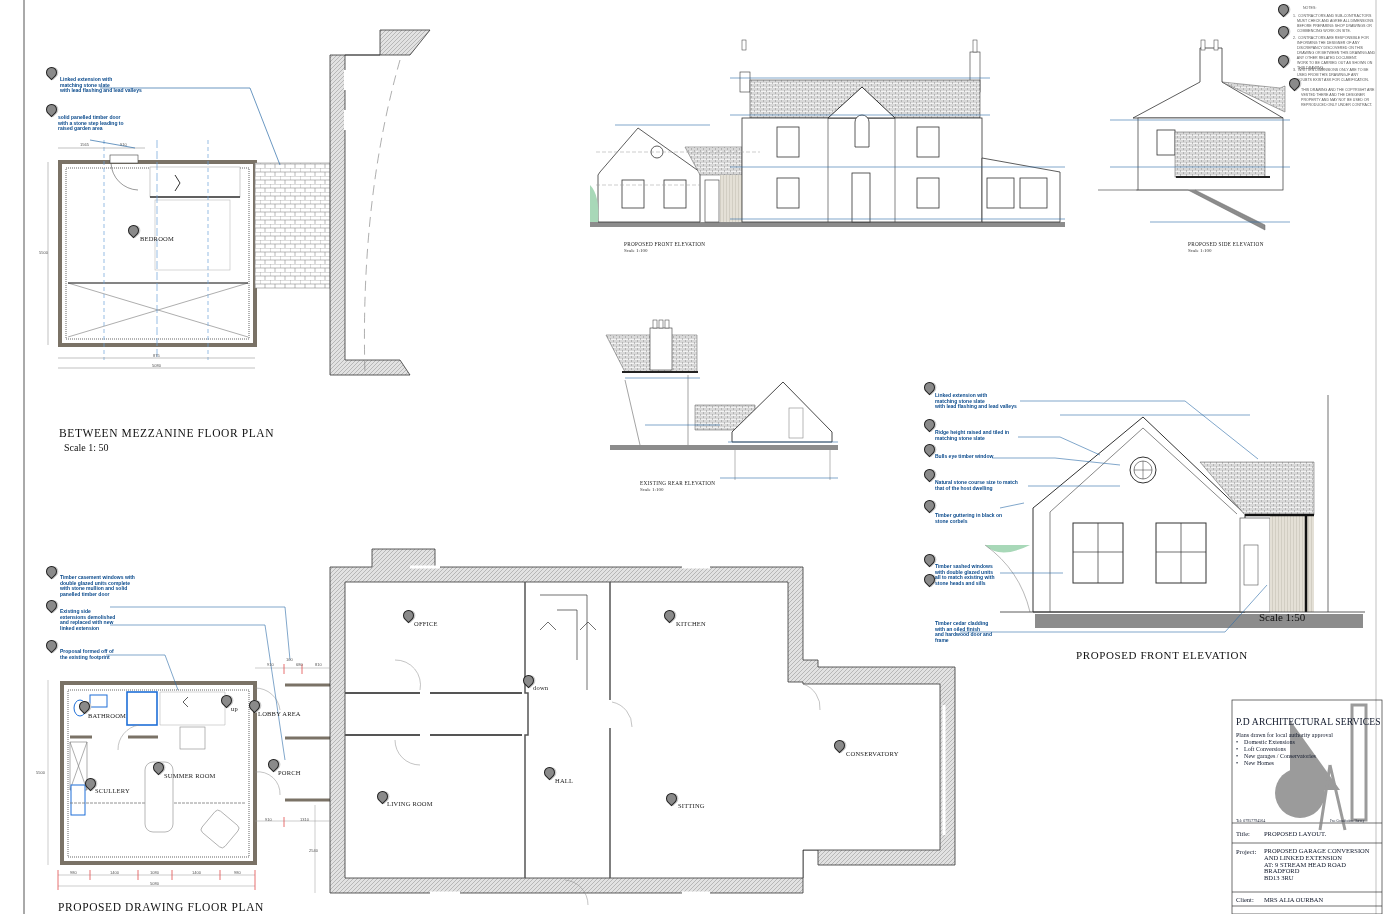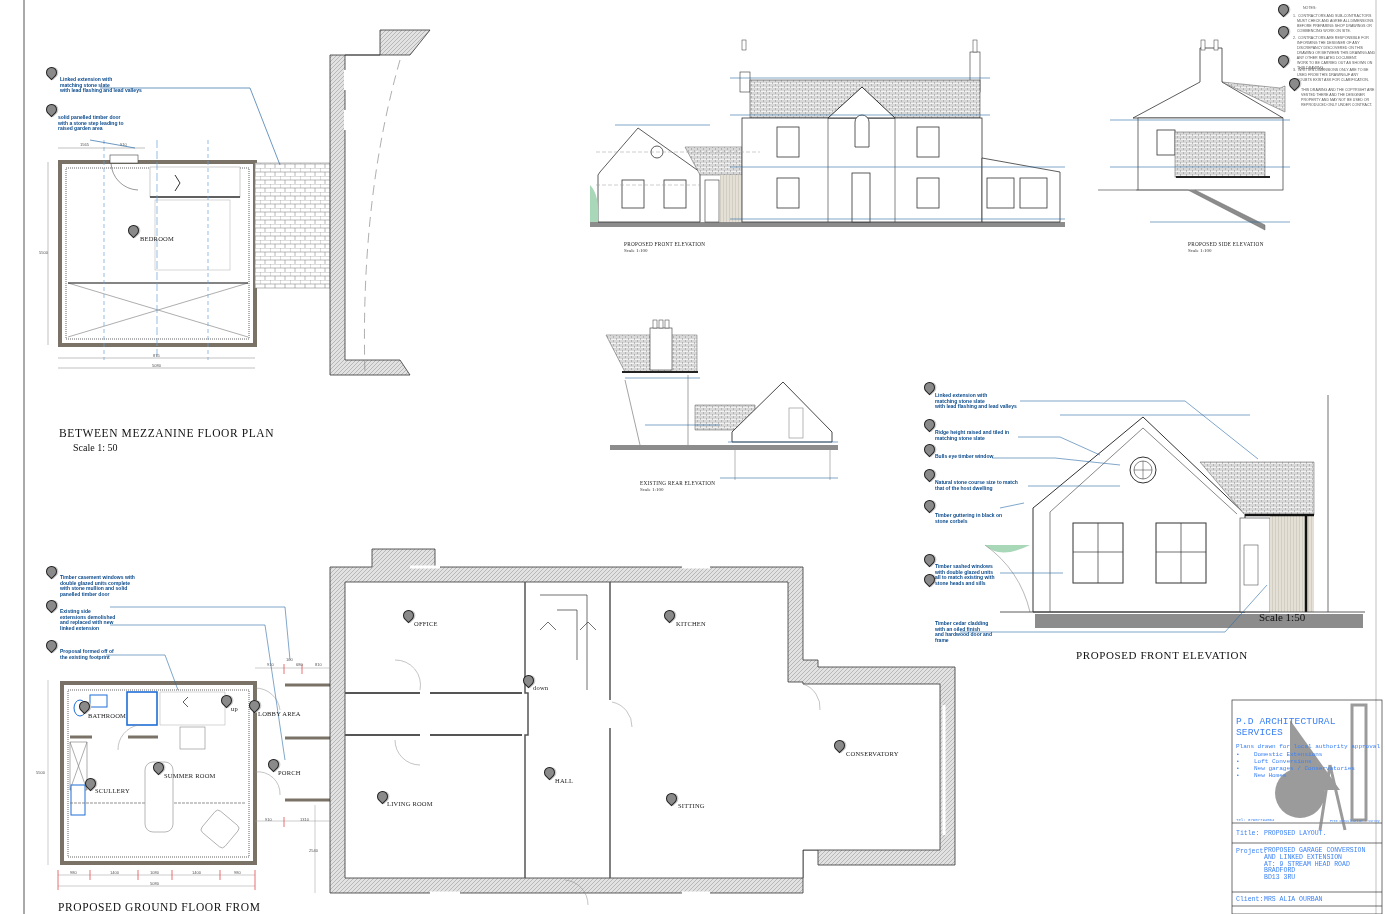--- a/index.html
+++ b/index.html
@@ -7,21 +7,21 @@
   svg{position:absolute;left:0;top:0;}
   .note{position:absolute;font-family:"Liberation Sans",sans-serif;font-size:5px;line-height:5.6px;color:#0a4a8c;font-weight:bold;white-space:pre;}
   .gnote{position:absolute;font-family:"Liberation Sans",sans-serif;font-size:3.6px;line-height:5px;color:#555;white-space:pre;}
   .room{position:absolute;font-family:"Liberation Serif",serif;font-size:6.5px;color:#222;letter-spacing:0.2px;white-space:nowrap;}
   .ptitle{position:absolute;font-family:"Liberation Serif",serif;font-size:11.5px;color:#111;letter-spacing:0.6px;white-space:nowrap;}
   .pscale{position:absolute;font-family:"Liberation Serif",serif;font-size:10px;color:#111;white-space:nowrap;}
   .etitle{position:absolute;font-family:"Liberation Serif",serif;font-size:5.2px;color:#222;letter-spacing:0.3px;white-space:nowrap;}
   .escale{position:absolute;font-family:"Liberation Serif",serif;font-size:5px;color:#333;white-space:nowrap;}
   .dim{position:absolute;font-family:"Liberation Sans",sans-serif;font-size:4px;color:#555;white-space:nowrap;}
   .pin{position:absolute;width:9px;height:9px;border-radius:50% 50% 50% 0;transform:rotate(-45deg);background:#8a8a8a;border:1.6px solid #222;box-shadow:1px 1px 0 #ccc;}
-  .tb{position:absolute;font-family:Liberation Mono, monospace;color:#3b82f6;}
+  .tb{position:absolute;font-family:Liberation Serif, serif;color:#0f172a;}
   .tb .row{display:flex;font-size:6.5px;line-height:7.6px;}
   .tb .lbl{width:28px;flex:none;}
 </style>
 </head>
 <body>
 
 <svg width="1385" height="914" viewBox="0 0 1385 914">
   <defs>
     <pattern id="hatch" width="4" height="4" patternUnits="userSpaceOnUse">
       <rect width="4" height="4" fill="#e2e2e2"></rect>
@@ -248,21 +248,21 @@
 with a stone step leading to
 raised garden area</div>
 <div class="pin" style="left:128px;top:225px"></div>
 <div class="room" style="left:140px;top:235px">BEDROOM</div>
 <div class="dim" style="left:80px;top:142px">1565</div>
 <div class="dim" style="left:120px;top:142px">910</div>
 <div class="dim" style="left:39px;top:250px">5500</div>
 <div class="dim" style="left:153px;top:353px">875</div>
 <div class="dim" style="left:152px;top:363px">5080</div>
 <div class="ptitle" style="left:59px;top:427px">BETWEEN MEZZANINE FLOOR PLAN</div>
-<div class="pscale" style="left:73px;top:442px">Scale 1: 50</div>
+<div class="pscale" style="left:64px;top:442px">Scale 1: 50</div>
 
 <div class="etitle" style="left:624px;top:241px">PROPOSED FRONT ELEVATION</div>
 <div class="escale" style="left:624px;top:248px">Scale 1:100</div>
 <div class="etitle" style="left:1188px;top:241px">PROPOSED SIDE ELEVATION</div>
 <div class="escale" style="left:1188px;top:248px">Scale 1:100</div>
 <div class="etitle" style="left:640px;top:480px">EXISTING REAR ELEVATION</div>
 <div class="escale" style="left:640px;top:487px">Scale 1:100</div>
 
 <div class="pin" style="left:1278px;top:4px"></div>
 <div class="gnote" style="left:1303px;top:6px">NOTES:</div>
@@ -364,21 +364,21 @@
 <div class="dim" style="left:192px;top:870px">1400</div>
 <div class="dim" style="left:234px;top:870px">980</div>
 <div class="dim" style="left:150px;top:881px">5080</div>
 <div class="dim" style="left:267px;top:662px">910</div>
 <div class="dim" style="left:286px;top:657px">100</div>
 <div class="dim" style="left:296px;top:662px">680</div>
 <div class="dim" style="left:315px;top:662px">810</div>
 <div class="dim" style="left:265px;top:817px">910</div>
 <div class="dim" style="left:300px;top:817px">1310</div>
 <div class="dim" style="left:309px;top:848px">2540</div>
-<div class="ptitle" style="left:58px;top:901px">PROPOSED GROUND FLOOR FROM</div>
+<div class="ptitle" style="left:58px;top:901px">PROPOSED DRAWING FLOOR PLAN</div>
 
 <div class="tb" style="left:1236px;top:716px;width:146px">
   <div style="font-size:9.6px;letter-spacing:0.1px">P.D ARCHITECTURAL SERVICES</div>
   <div style="font-size:6px;margin-top:5px">Plans drawn for local authority approval</div>
   <div style="font-size:6px;line-height:7px;margin-top:1px">
     <div>•&nbsp;&nbsp;&nbsp;&nbsp;<span>Domestic Extensions</span></div>
     <div>•&nbsp;&nbsp;&nbsp;&nbsp;<span>Loft Conversions</span></div>
     <div>•&nbsp;&nbsp;&nbsp;&nbsp;<span>New garages / Conservatories</span></div>
     <div>•&nbsp;&nbsp;&nbsp;&nbsp;<span>New Homes</span></div>
   </div>

